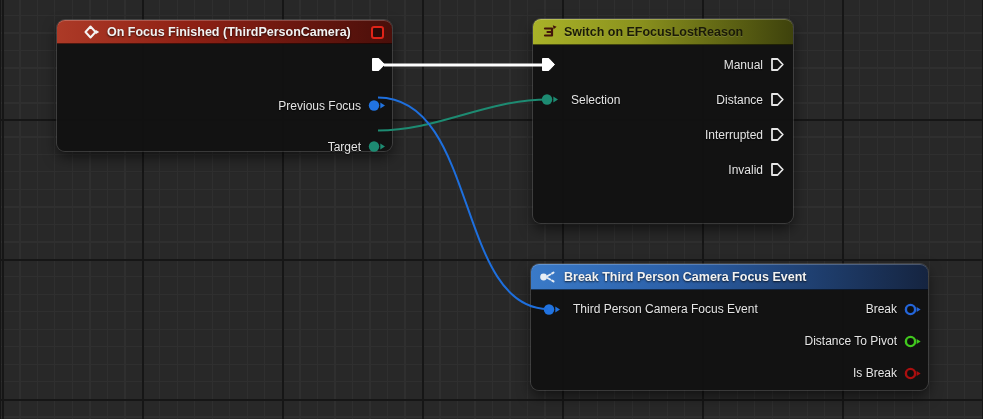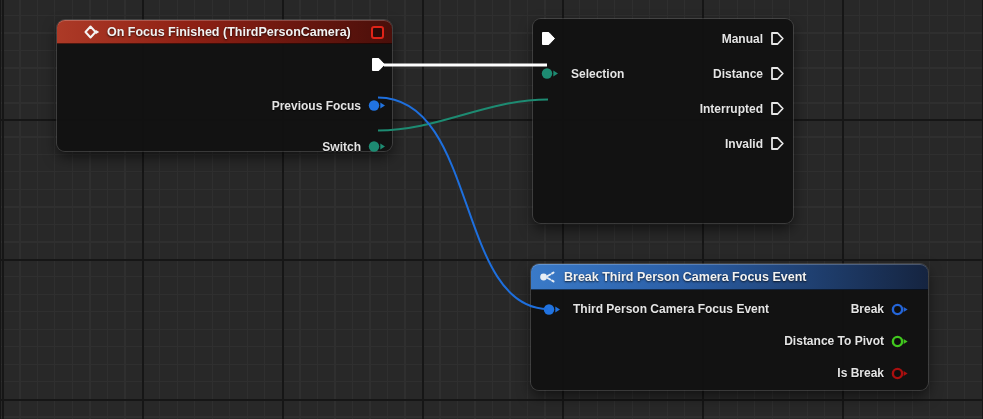--- a/index.html
+++ b/index.html
@@ -28,31 +28,31 @@
   }
   .header-event{height:24px;background:linear-gradient(to right,#ad3a27 0%,#8e2014 40%,#4a0f0a 100%);padding-left:27px;}
   .header-switch{height:26px;background:linear-gradient(to right,#a9b228 0%,#8b921e 40%,#3e420c 100%);}
   .header-break{height:26px;background:linear-gradient(to right,#3a7ac8 0%,#2a5da4 40%,#152440 100%);}
   .title{font-size:12.5px;font-weight:bold;color:#f2f2f2;white-space:nowrap;text-shadow:0 1px 2px rgba(0,0,0,0.75);}
   .title-dark{color:#1b1b08;text-shadow:0 1px 0 rgba(255,255,255,0.12);}
   .body{display:flex;flex-direction:column;}
   .row{display:flex;align-items:center;}
   .left{display:flex;align-items:center;gap:12px;}
   .right{margin-left:auto;display:flex;align-items:center;gap:7px;}
-  .pin-label{font-size:12px;color:#e4e4e4;white-space:nowrap;text-shadow:0 1px 1px rgba(0,0,0,0.8);font-weight:bold;}
+  .pin-label{font-size:12px;color:#e4e4e4;white-space:nowrap;text-shadow:0 1px 1px rgba(0,0,0,0.8);}
   svg{display:block;}
   
   #node-event{left:57px;top:20px;width:335px;height:131px;}
   #node-event .body{padding:4px 6px 0 10px;gap:8px;}
   #node-event .row{height:33px;justify-content:flex-end;}
   #node-switch{left:533px;top:19px;width:260px;height:204px;}
   #node-switch .body{padding:2px 8px 0 8px;}
   #node-switch .row{height:35px;}
   #node-break{left:531px;top:264px;width:397px;height:126px;text-align:center;}
-  #node-break .body{padding:3px 20px 0 12px;}
+  #node-break .body{padding:3px 7px 0 12px;}
   #node-break .row{height:32px;}
   .red-square{width:9px;height:9px;border:2.5px solid #df2418;border-radius:3px;background:#2a0a08;margin-left:auto;}
 </style>
 </head>
 <body>
 
 <div class="canvas">
 
   <div class="node" id="node-event">
     <div class="header header-event">
@@ -75,33 +75,40 @@
         <span class="pin-label">Previous Focus</span>
         <span style="width:7px"></span>
         <span>
           <svg width="18" height="13" viewBox="0 0 18 13">
             <circle cx="6" cy="6.5" r="5.2" fill="#2173e0"></circle>
             <path d="M12.3,3.6 L17,6.5 L12.3,9.4 Z" fill="#2173e0"></path>
           </svg>
         </span>
       </div>
       <div class="row">
-        <span class="pin-label">Switch</span>
+        <span class="pin-label">Target</span>
         <span style="width:7px"></span>
         <span>
           <svg width="18" height="13" viewBox="0 0 18 13">
             <circle cx="6" cy="6.5" r="5.2" fill="#1d8b72"></circle>
             <path d="M12.3,3.6 L17,6.5 L12.3,9.4 Z" fill="#1d8b72"></path>
           </svg>
         </span>
       </div>
     </div>
   </div>
 
   <div class="node" id="node-switch">
+    <div class="header header-switch">
+      <svg width="16" height="16" viewBox="0 0 16 16">
+        <path d="M11,4.5 H4 M11,8 H6.5 M11,11.5 H4 M11,4.5 V11.5" fill="none" stroke="#43140b" stroke-width="2.2" stroke-linecap="round"></path>
+        <path d="M11.8,1.2 L15.6,2.8 L12.6,5.2 Z" fill="#43140b"></path>
+      </svg>
+      <span class="title title-dark">Switch on EFocusLostReason</span>
+    </div>
     <div class="body">
       <div class="row">
         <span class="left">
           <span>
             <svg width="15" height="15" viewBox="0 0 15 15">
               <path d="M1.5,1.5 H7.8 L13.5,7.5 L7.8,13.5 H1.5 Z" fill="#ffffff" stroke="#ffffff" stroke-width="1" stroke-linejoin="round"></path>
             </svg>
           </span>
         </span>
         <span class="right">

